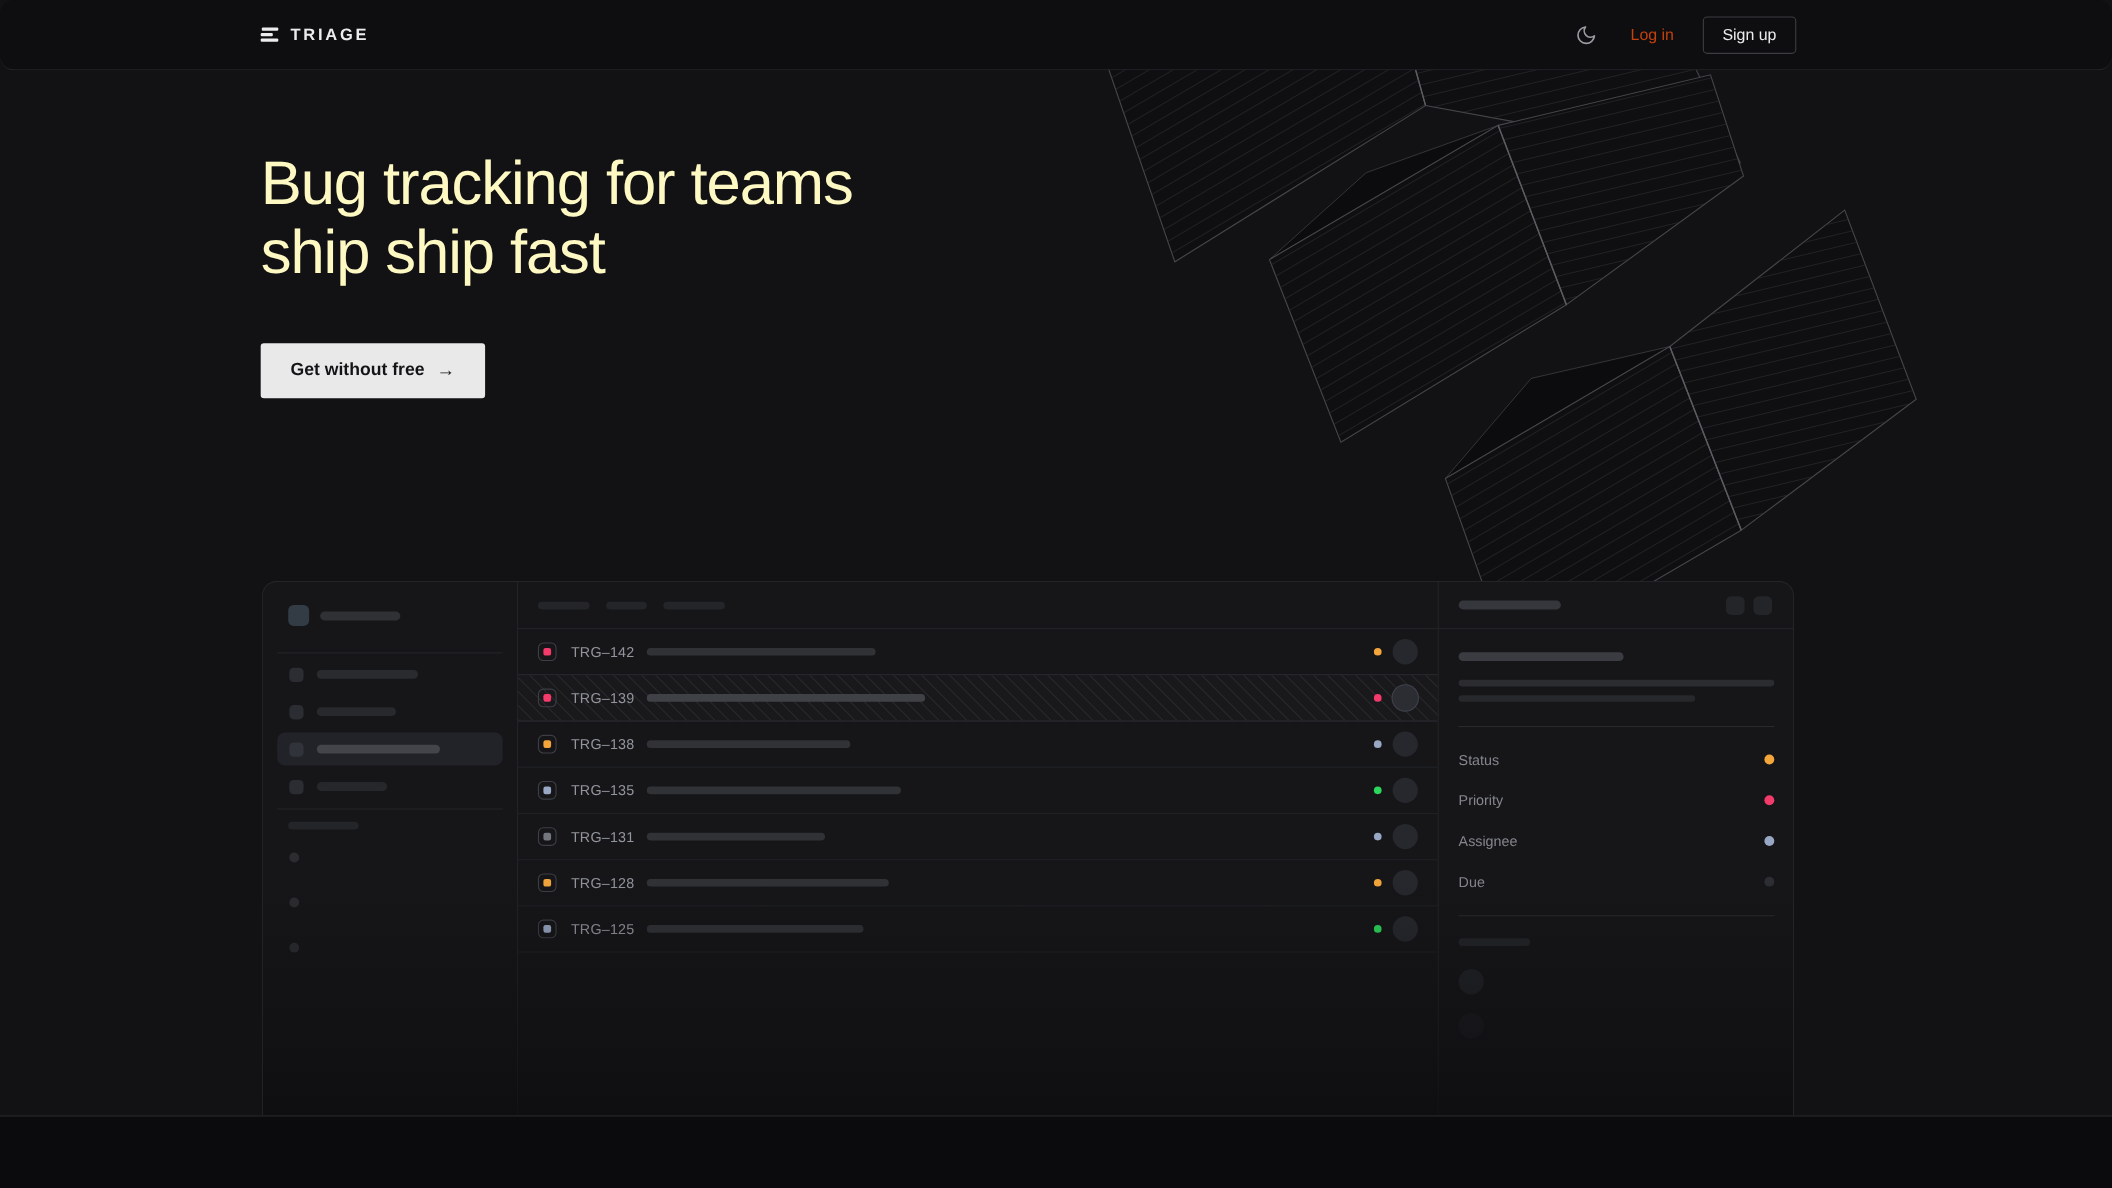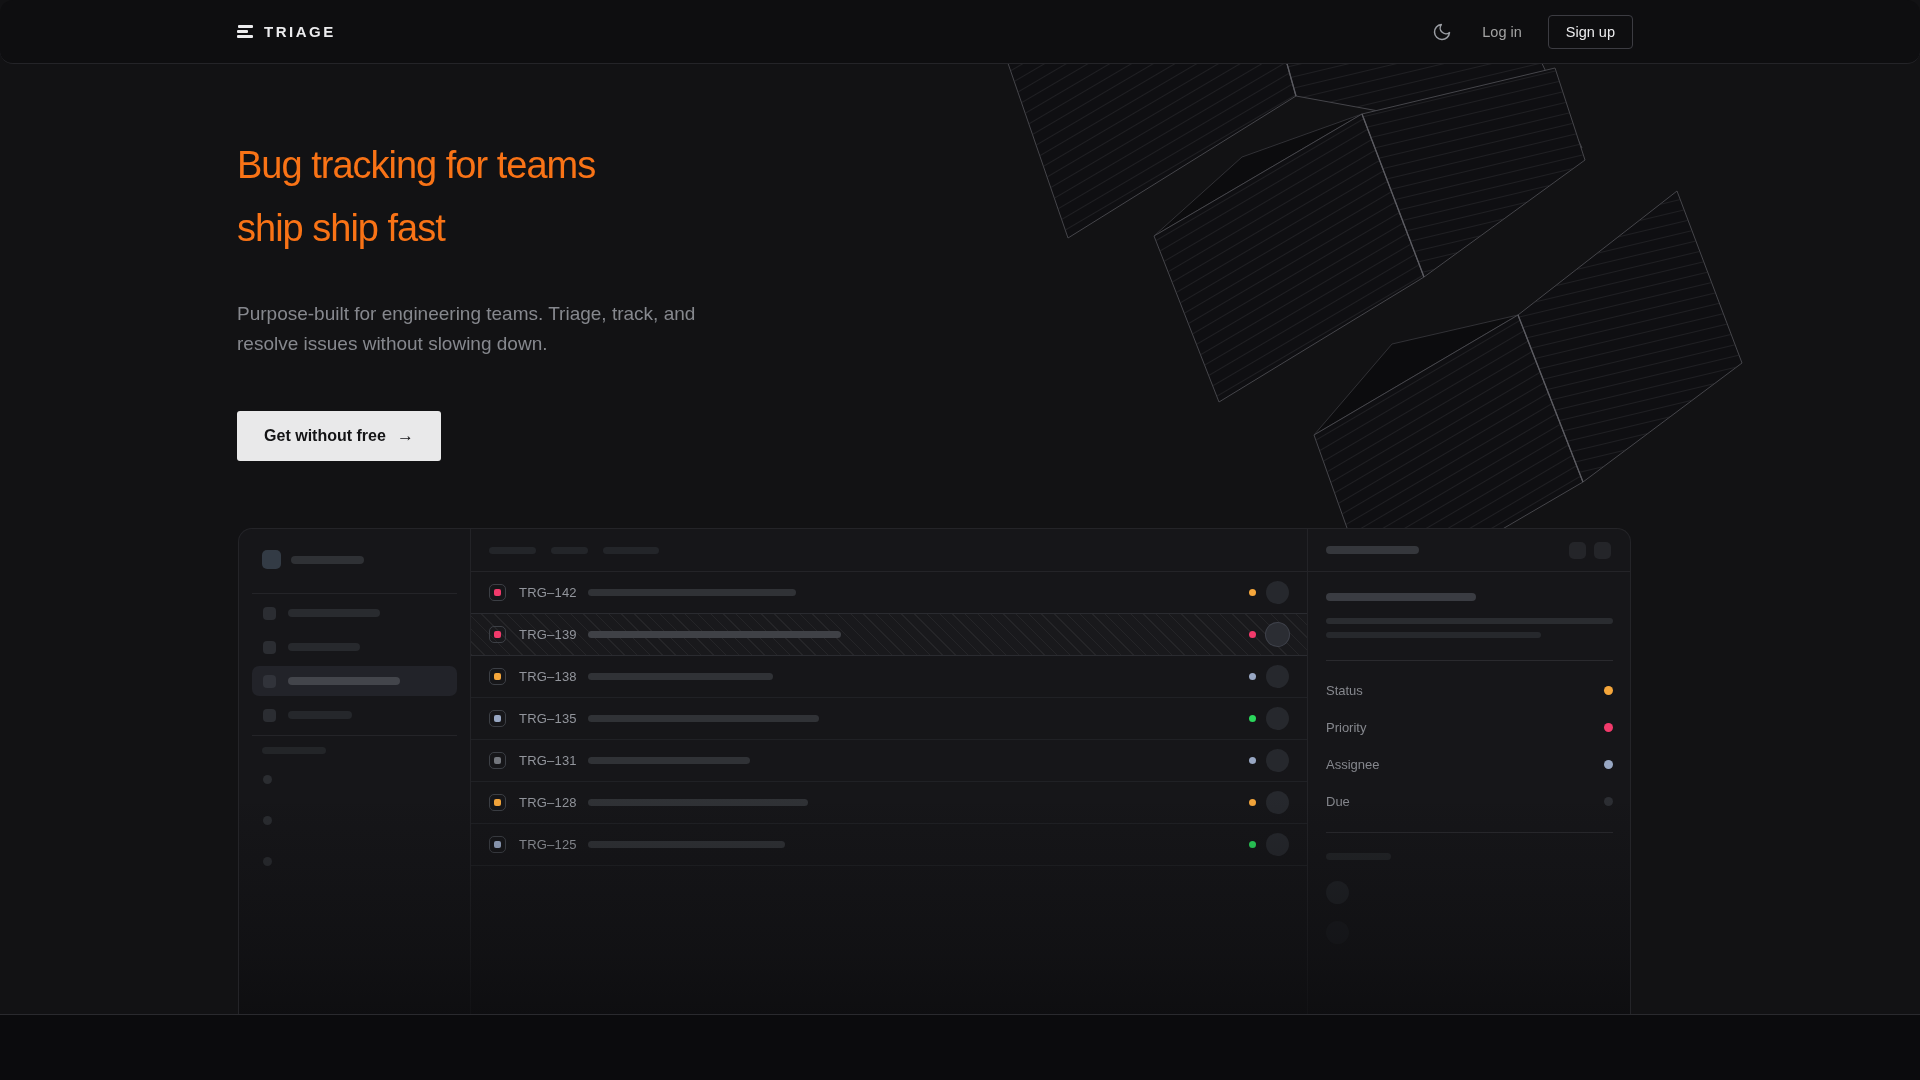--- a/index.html
+++ b/index.html
@@ -22,38 +22,38 @@
   }
   .logo { margin-left:237px; display:flex; align-items:center; gap:11px; }
   .logo-mark { display:flex; flex-direction:column; gap:2px; width:16px; }
   .logo-mark i { display:block; height:3px; background:#ececee; border-radius:1px; }
   .logo-mark i.b1 { width:15px; margin-left:1px; }
   .logo-mark i.b2 { width:11px; }
   .logo-mark i.b3 { width:16px; }
   .brand { color:#ececee; font-size:15px; font-weight:700; letter-spacing:2.5px; }
   .nav-right { margin-left:auto; margin-right:287px; display:flex; align-items:center; }
   .moon { width:20px; height:20px; color:#9a9da3; }
-  .login { margin-left:30px; color:#a3a3a3; font-size:14.5px; cursor:pointer; }
+  .login { margin-left:30px; color:#c2410c; font-size:14.5px; cursor:pointer; }
   .signup {
     margin-left:26px; height:34px; padding:0 17px;
     display:flex; align-items:center;
     background:transparent; border:1px solid #3c3c42; border-radius:4px;
     color:#ececee; font-size:14.5px; cursor:pointer;
     font-family:"Liberation Sans", sans-serif;
   }
 
   
   .wires { position:absolute; top:0; left:0; z-index:1; pointer-events:none; }
 
   
   .hero { position:absolute; top:64px; left:0; width:1920px; z-index:2; }
   .hero h1 {
     margin:70px 0 0 237px;
-    font-size:38px; line-height:63px; font-weight:500;
-    letter-spacing:-1px; color:#f97316;
+    font-size:56px; line-height:63px; font-weight:500;
+    letter-spacing:-1px; color:#fef9c3;
   }
   .hero .sub {
     margin:39px 0 0 237px;
     font-size:19px; line-height:30px; color:#86888e;
     max-width:480px;
   }
   .cta {
     margin:52px 0 0 237px;
     width:204px; height:50px;
     display:inline-flex; align-items:center; justify-content:center; gap:11px;
@@ -210,24 +210,20 @@
     <span class="login">Log in</span>
     <button class="signup">Sign up</button>
   </div>
 </div>
 
 <div class="hero">
   <h1>
     <span>Bug tracking for teams</span><br>
     <span>ship ship fast</span>
   </h1>
-  <div class="sub">
-    <span>Purpose-built for engineering teams. Triage, track, and</span><br>
-    <span>resolve issues without slowing down.</span>
-  </div>
   <button class="cta">
     <span>Get without free</span>
     <span class="arr">→</span>
   </button>
 </div>
 
 <div class="mockup">
 
   <div class="side">
     <div class="ws">

